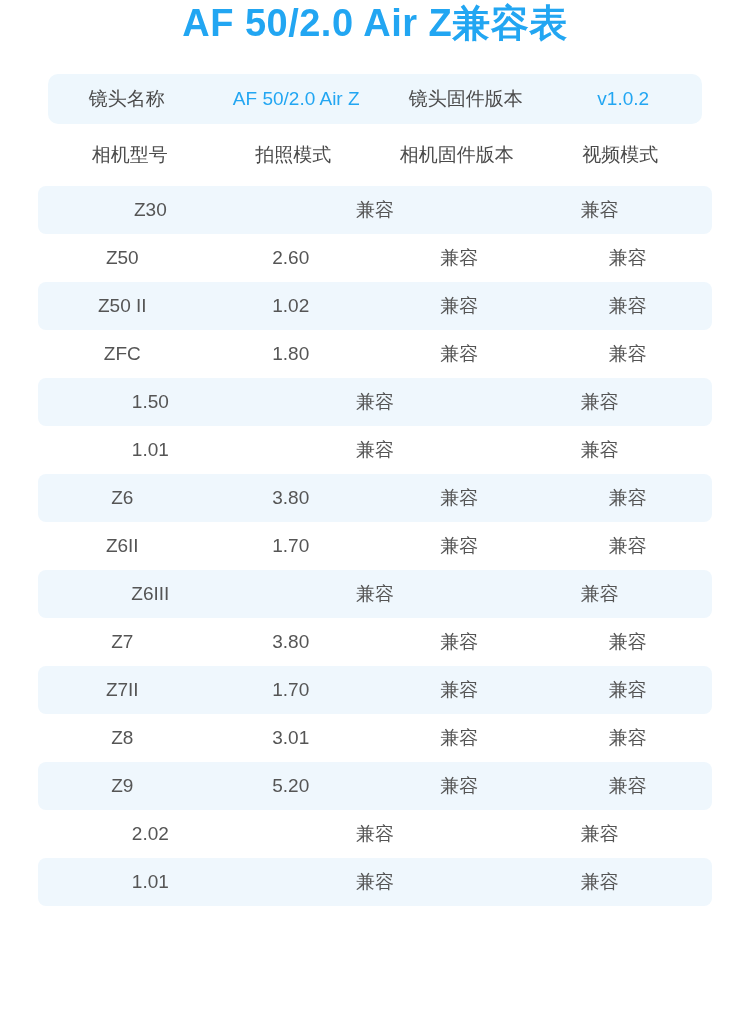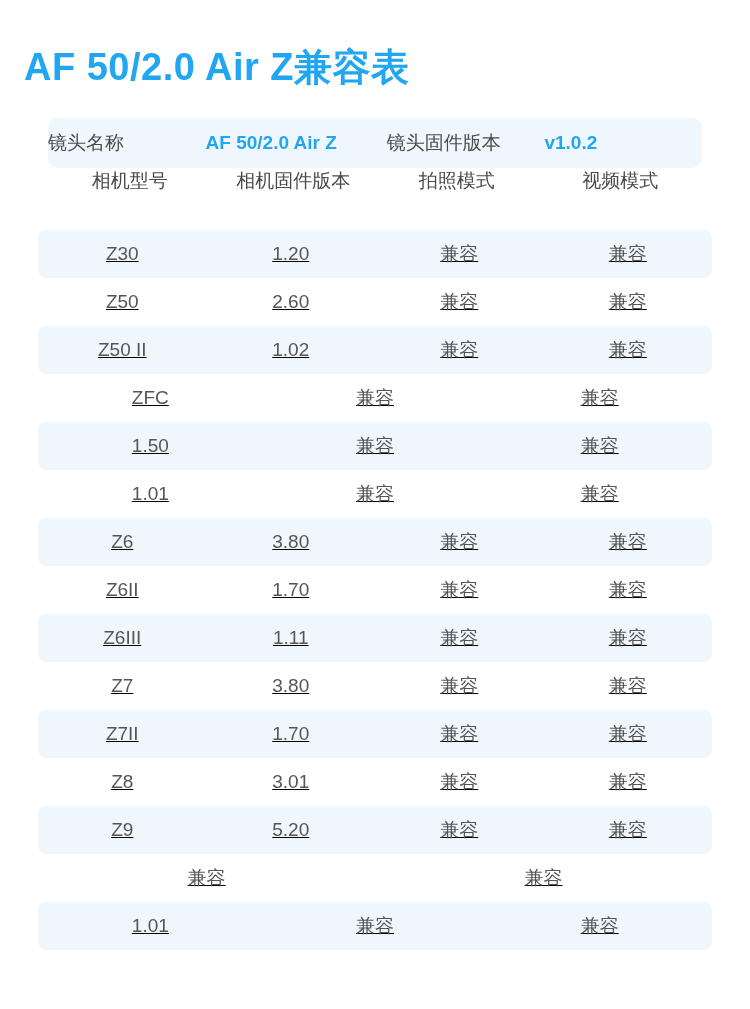--- a/index.html
+++ b/index.html
@@ -15,66 +15,66 @@
   }
   .page {
     width: 750px;
     min-height: 1009px;
     box-sizing: border-box;
     padding: 0 24px;
     background: #ffffff;
     position: relative;
   }
   .title {
+    text-align: center;
     color: #22a6f2;
     font-size: 38px;
     font-weight: bold;
     letter-spacing: 0.5px;
-    padding-top: 44px;
     padding-bottom: 26px;
     line-height: 1.25;
   }
   .lens-bar {
     display: flex;
     align-items: center;
     background: #eef7fd;
     border-radius: 10px;
     height: 50px;
     margin: 0 24px 0 24px;
   }
   .lens-bar .cell {
     flex: 1 1 0;
-    text-align: left;
+    text-align: center;
     font-size: 19px;
     color: #4a4a4a;
     line-height: 50px;
     white-space: nowrap;
   }
   .lens-bar .cell.value {
     color: #22a6f2;
-    font-weight: bold;
+    font-weight: normal;
   }
   .lens-bar .cell.lens-name-value {
     flex: 1.15 1 0;
   }
   .col-head {
     display: flex;
+    align-items: center;
     height: 62px;
     margin: 0 24px;
   }
   .col-head .cell {
     flex: 1 1 0;
     text-align: center;
     font-size: 19px;
     color: #4a4a4a;
     white-space: nowrap;
   }
   .rows {
     margin: 0 14px;
-    text-decoration: underline;
   }
   .row {
     display: flex;
     align-items: center;
     height: 48px;
     border-radius: 8px;
   }
   .row.alt {
     background: #eff7fd;
   }
@@ -98,50 +98,50 @@
 
   <div class="lens-bar">
     <div class="cell">镜头名称</div>
     <div class="cell value lens-name-value">AF 50/2.0 Air Z</div>
     <div class="cell">镜头固件版本</div>
     <div class="cell value">v1.0.2</div>
   </div>
 
   <div class="col-head">
     <div class="cell">相机型号</div>
+    <div class="cell">拍照模式</div>
     <div class="cell">相机固件版本</div>
-    <div class="cell">拍照模式</div>
     <div class="cell">视频模式</div>
   </div>
 
   <div class="rows">
 
     <div class="row alt">
       <div class="cell">Z30</div>
-      <div class="cell">1.20</div>
       <div class="cell">兼容</div>
       <div class="cell">兼容</div>
     </div>
 
     <div class="row">
       <div class="cell">Z50</div>
       <div class="cell">2.60</div>
       <div class="cell">兼容</div>
       <div class="cell">兼容</div>
     </div>
 
     <div class="row alt">
       <div class="cell">Z50 II</div>
       <div class="cell">1.02</div>
       <div class="cell">兼容</div>
       <div class="cell">兼容</div>
     </div>
 
     <div class="row">
       <div class="cell">ZFC</div>
+      <div class="cell">1.80</div>
       <div class="cell">兼容</div>
       <div class="cell">兼容</div>
     </div>
 
     <div class="row alt">
       <div class="cell">1.50</div>
       <div class="cell">兼容</div>
       <div class="cell">兼容</div>
     </div>
 
@@ -160,21 +160,20 @@
 
     <div class="row">
       <div class="cell">Z6II</div>
       <div class="cell">1.70</div>
       <div class="cell">兼容</div>
       <div class="cell">兼容</div>
     </div>
 
     <div class="row alt">
       <div class="cell">Z6III</div>
-      <div class="cell">1.11</div>
       <div class="cell">兼容</div>
       <div class="cell">兼容</div>
     </div>
 
     <div class="row">
       <div class="cell">Z7</div>
       <div class="cell">3.80</div>
       <div class="cell">兼容</div>
       <div class="cell">兼容</div>
     </div>
@@ -194,20 +193,21 @@
     </div>
 
     <div class="row alt">
       <div class="cell">Z9</div>
       <div class="cell">5.20</div>
       <div class="cell">兼容</div>
       <div class="cell">兼容</div>
     </div>
 
     <div class="row">
+      <div class="cell">2.02</div>
       <div class="cell">兼容</div>
       <div class="cell">兼容</div>
     </div>
 
     <div class="row alt">
       <div class="cell">1.01</div>
       <div class="cell">兼容</div>
       <div class="cell">兼容</div>
     </div>
 

